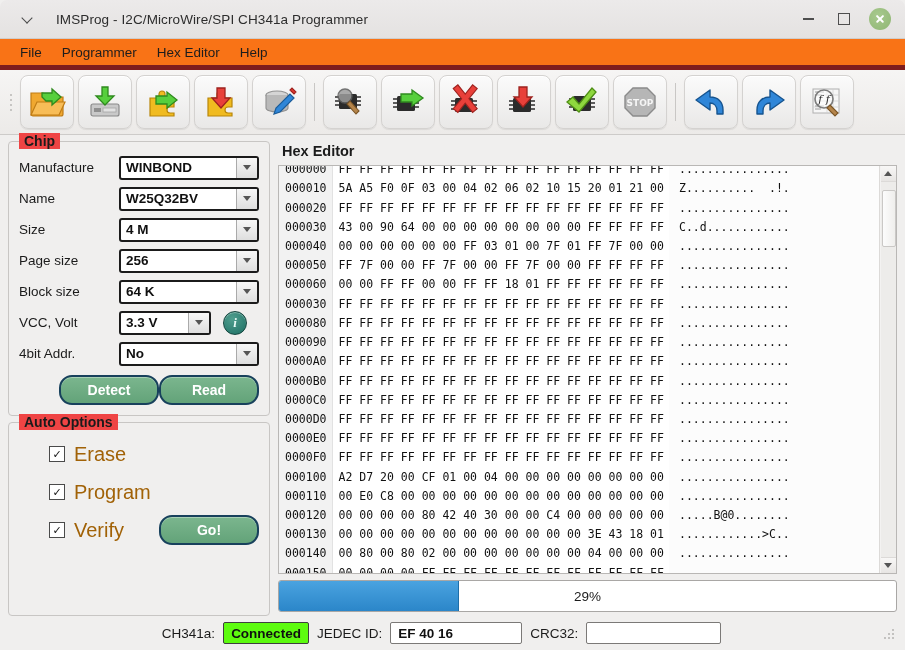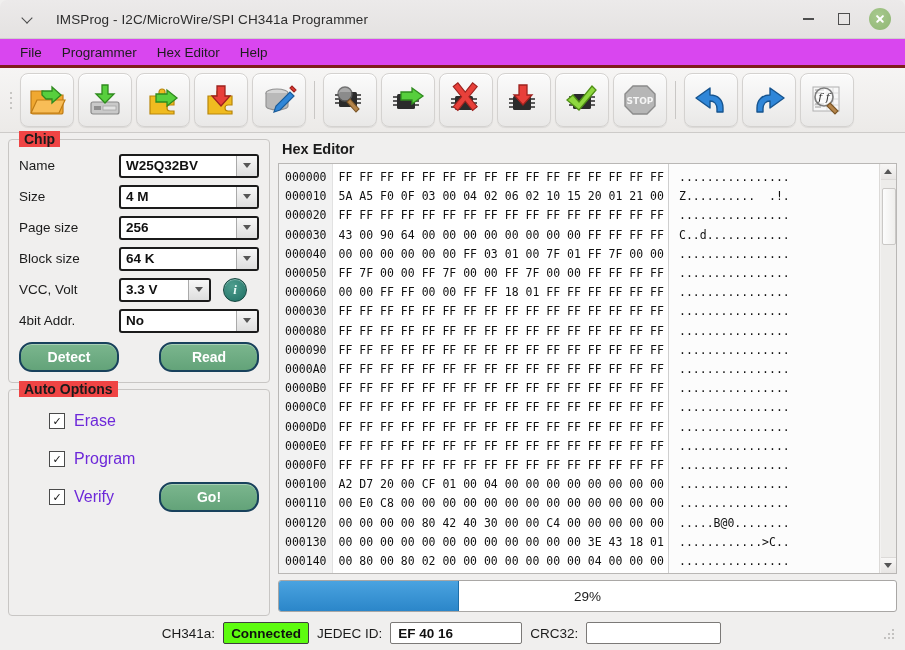--- a/index.html
+++ b/index.html
@@ -49,22 +49,22 @@
     position:relative;
   }
   .tb-close:before,.tb-close:after{
     content:"";position:absolute;width:10px;height:1.8px;background:#fff;border-radius:1px;
   }
   .tb-close:before{transform:rotate(45deg);}
   .tb-close:after{transform:rotate(-45deg);}
   
   .menubar{
     height:26px;min-height:26px;display:flex;align-items:center;
-    background:#d946ef;padding-left:10px;gap:0px;
-    border-bottom:3px solid #7f1d1d;
+    background:#f97316;padding-left:10px;gap:0px;
+    border-bottom:5px solid #7f1d1d;
   }
   .menu-item{
     padding:3px 10px;font-size:13.5px;color:#1d1d1d;cursor:default;border-radius:3px;
   }
   
   .toolbar{
     height:64px;min-height:64px;
     background:linear-gradient(to bottom,#f6f5f4,#eceae8);
     border-bottom:1px solid #cdcbc9;
     display:flex;align-items:center;padding-left:4px;
@@ -124,52 +124,52 @@
   .info-ico{
     width:22px;height:22px;border-radius:50%;margin-left:12px;
     background:radial-gradient(circle at 38% 32%,#4f9e8e,#1d6f63);
     border:1.5px solid #14453e;
     color:#e9fbf7;font-style:italic;font-weight:bold;font-size:13px;
     display:flex;align-items:center;justify-content:center;
     font-family:"Liberation Serif", serif;
     box-shadow:inset 0 1px 1px rgba(255,255,255,.4);
     cursor:default;
   }
-  .btnrow{display:flex;justify-content:space-between;margin-top:8px;}
+  .btnrow{display:flex;justify-content:flex-end;margin-top:8px;}
   .gbtn{
     width:96px;height:26px;border-radius:13px;
     background:linear-gradient(to bottom,#7bb68e,#63a379);
     border:2px solid #18415c;
     color:#fff;font-weight:bold;font-size:14px;
     display:flex;align-items:center;justify-content:center;
     cursor:default;box-shadow:inset 0 1px 0 rgba(255,255,255,.35);
   }
   .chkrow{display:flex;align-items:center;height:38px;}
   .chk{
     width:14px;height:14px;border:1px solid #4a4a4a;background:#fff;
     display:flex;align-items:center;justify-content:center;margin-right:9px;
     cursor:default;font-size:11px;color:#111;line-height:1;
   }
-  .chklabel{font-size:16px;color:#6d28d9;}
+  .chklabel{font-size:20px;color:#a16207;}
   .gorow{display:flex;align-items:center;height:38px;}
   .gorow .chk{margin-right:9px;}
   .gobtn{
     margin-left:auto;width:96px;height:26px;border-radius:13px;
     background:linear-gradient(to bottom,#7bb68e,#63a379);
     border:2px solid #18415c;color:#fff;font-weight:bold;font-size:14px;
     display:flex;align-items:center;justify-content:center;cursor:default;
     box-shadow:inset 0 1px 0 rgba(255,255,255,.35);
   }
   
   .hexhdr{font-weight:bold;font-size:14.5px;color:#1b1b1b;padding:2px 0 6px 4px;}
   .hexwrap{
     flex:1;border:1px solid #b9b7b5;background:#fff;display:flex;min-height:0;
     box-sizing:border-box;
   }
-  .hexscroll{flex:1;display:flex;overflow:hidden;}
+  .hexscroll{flex:1;display:flex;overflow:hidden;align-items:center;}
   .hexpane{
     display:flex;font-family:"DejaVu Sans Mono","Liberation Mono",monospace;
     font-size:11.5px;line-height:19.2px;
   }
   .addrcol{
     background:#f2f2f2;padding:4px 0 0 0;color:#111;border-right:1px solid #e2e2e2;
   }
   .addrcol div{padding:0 5px 0 6px;white-space:pre;}
   .bytescol{padding:4px 0 0 6px;color:#111;}
   .bytescol div{white-space:pre;}
@@ -397,20 +397,29 @@
   </div>
 
   <div class="body">
 
     <div class="leftcol">
 
       <div class="group">
         <span class="legend">Chip</span>
 
 
+        <div class="rowline">
+          <span class="lbl">Manufacture</span>
+          <div class="combo">
+            <span class="val">WINBOND</span>
+            <span class="arrowbox">
+                <i class="ar"></i>
+              </span>
+          </div>
+        </div>
 
         <div class="rowline">
           <span class="lbl">Name</span>
           <div class="combo">
             <span class="val">W25Q32BV</span>
             <span class="arrowbox">
                 <i class="ar"></i>
               </span>
           </div>
         </div>

